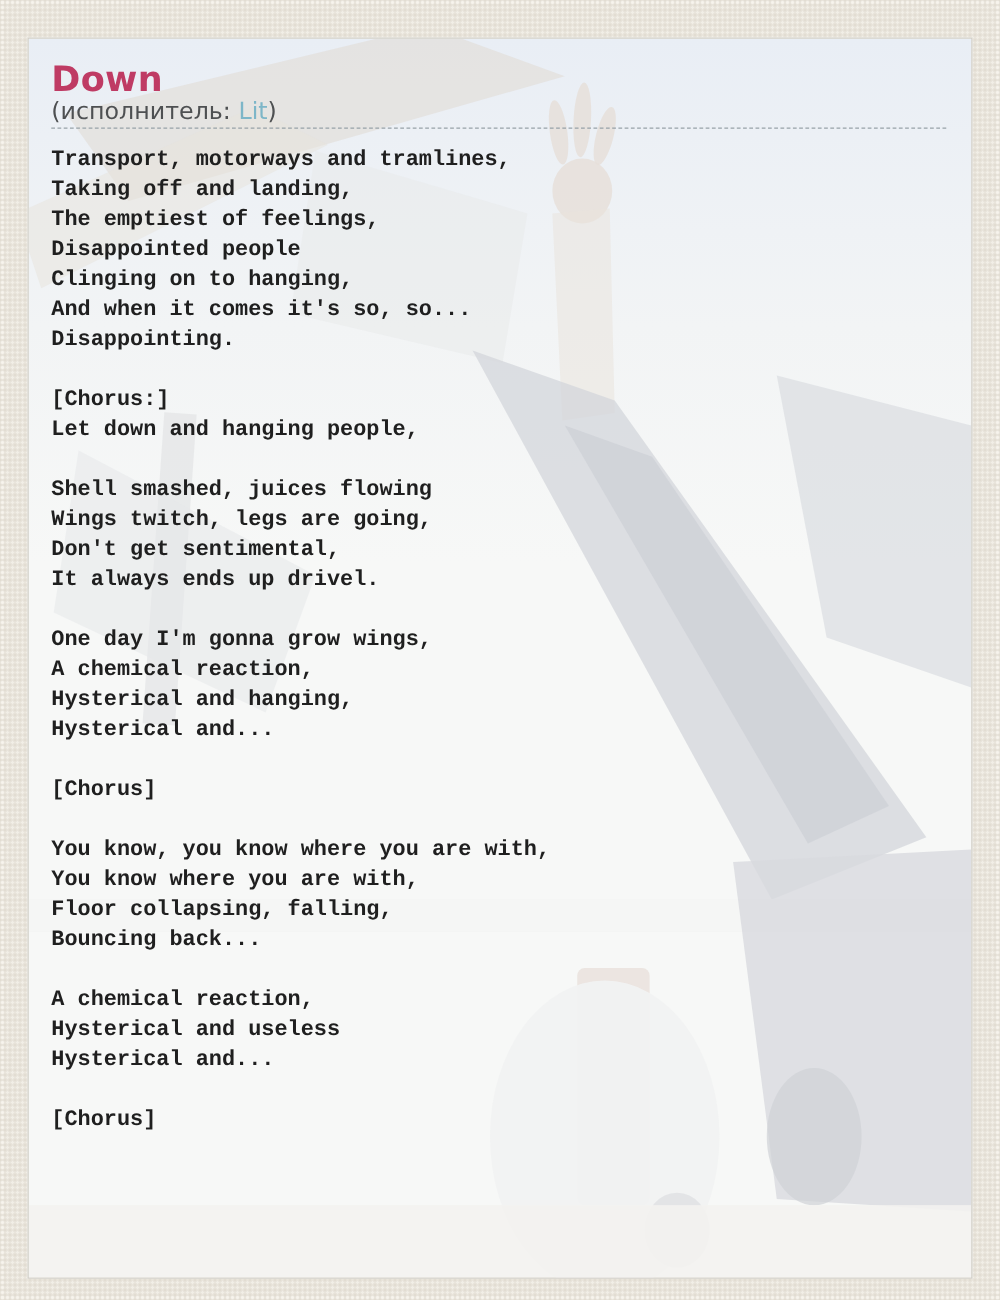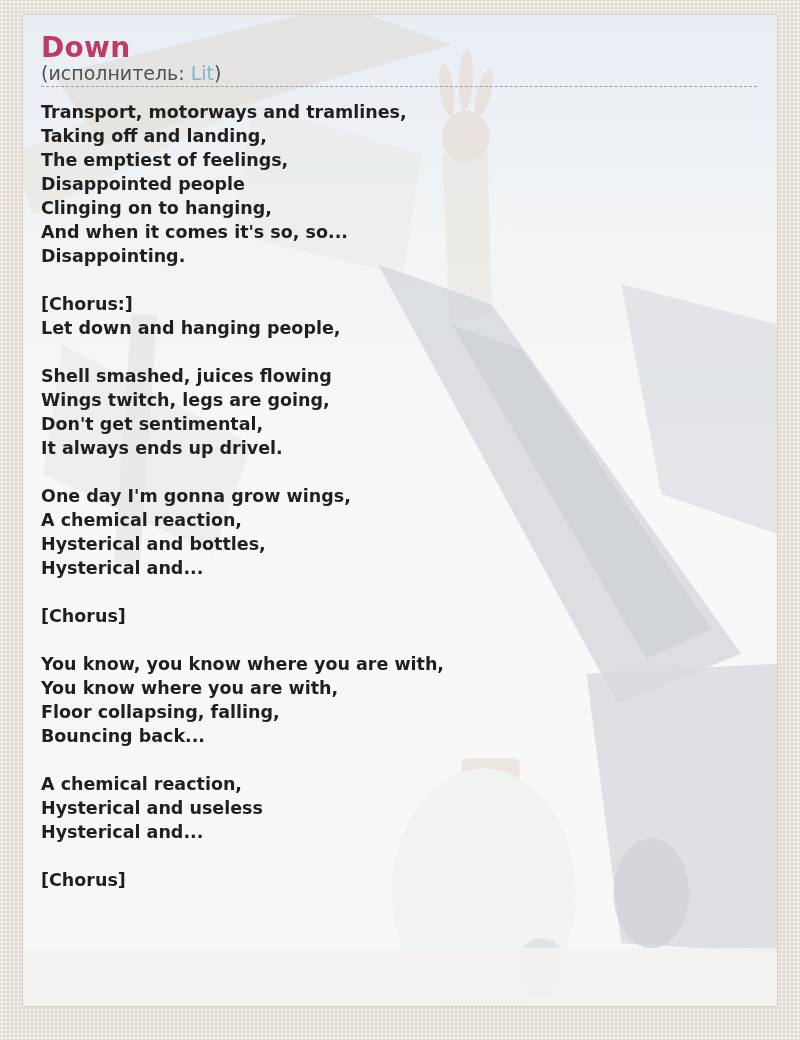--- a/index.html
+++ b/index.html
@@ -21,21 +21,21 @@
       radial-gradient(#dfdacf 1px, transparent 1px);
     background-size:4px 4px,4px 4px;
     background-position:0 0,2px 2px;
     font-family:"DejaVu Sans","Liberation Sans",sans-serif;
   }
   .page-frame{
     position:absolute;left:1px;top:1px;right:1px;bottom:1px;
     border:2px dotted #f7f4ed;pointer-events:none;z-index:5;
   }
   .card{
-    position:absolute;left:22px;top:14px;width:756px;height:993px;
+    position:absolute;left:22px;top:30px;width:756px;height:993px;
     box-sizing:border-box;border:1px solid var(--card-border);
     background:var(--card-bg);overflow:hidden;z-index:1;
   }
   .photo{position:absolute;left:0;top:0;width:100%;height:100%;display:block;}
   .content{position:relative;z-index:2;padding:18px 20px 0 18px;box-sizing:border-box;}
   .title{
     margin:0;font-size:28px;line-height:30px;font-weight:bold;
     color:var(--title-accent);letter-spacing:.3px;
   }
   .artist-line{
@@ -43,21 +43,21 @@
     padding:1px 0 3px 0;font-weight:normal;
   }
   .artist-link{color:var(--artist-link);text-decoration:none;cursor:pointer;}
   .header-divider{
     border-bottom:1px dashed var(--rule-dash);height:0;margin:0;
   }
   .lyrics{
     margin-top:13px;font-size:17.5px;line-height:24px;font-weight:bold;
     color:var(--lyrics-text);
   }
-  .lyric-line{white-space:pre;}
+  .lyric-line{white-space:pre;font-family:Liberation Mono, monospace;}
 </style>
 </head>
 <body>
 
 <div class="card">
 
   <svg class="photo" viewBox="0 0 756 993" preserveAspectRatio="none" aria-hidden="true">
     <defs>
       <linearGradient id="sky" x1="0" y1="0" x2="0" y2="1">
         <stop offset="0" stop-color="#e9eef5"></stop>
@@ -109,21 +109,21 @@
         <div class="lyric-line">[Chorus:]</div>
         <div class="lyric-line">Let down and hanging people,</div>
         <div class="lyric-line">&nbsp;</div>
         <div class="lyric-line">Shell smashed, juices flowing</div>
         <div class="lyric-line">Wings twitch, legs are going,</div>
         <div class="lyric-line">Don't get sentimental,</div>
         <div class="lyric-line">It always ends up drivel.</div>
         <div class="lyric-line">&nbsp;</div>
         <div class="lyric-line">One day I'm gonna grow wings,</div>
         <div class="lyric-line">A chemical reaction,</div>
-        <div class="lyric-line">Hysterical and bottles,</div>
+        <div class="lyric-line">Hysterical and hanging,</div>
         <div class="lyric-line">Hysterical and...</div>
         <div class="lyric-line">&nbsp;</div>
         <div class="lyric-line">[Chorus]</div>
         <div class="lyric-line">&nbsp;</div>
         <div class="lyric-line">You know, you know where you are with,</div>
         <div class="lyric-line">You know where you are with,</div>
         <div class="lyric-line">Floor collapsing, falling,</div>
         <div class="lyric-line">Bouncing back...</div>
         <div class="lyric-line">&nbsp;</div>
         <div class="lyric-line">A chemical reaction,</div>

